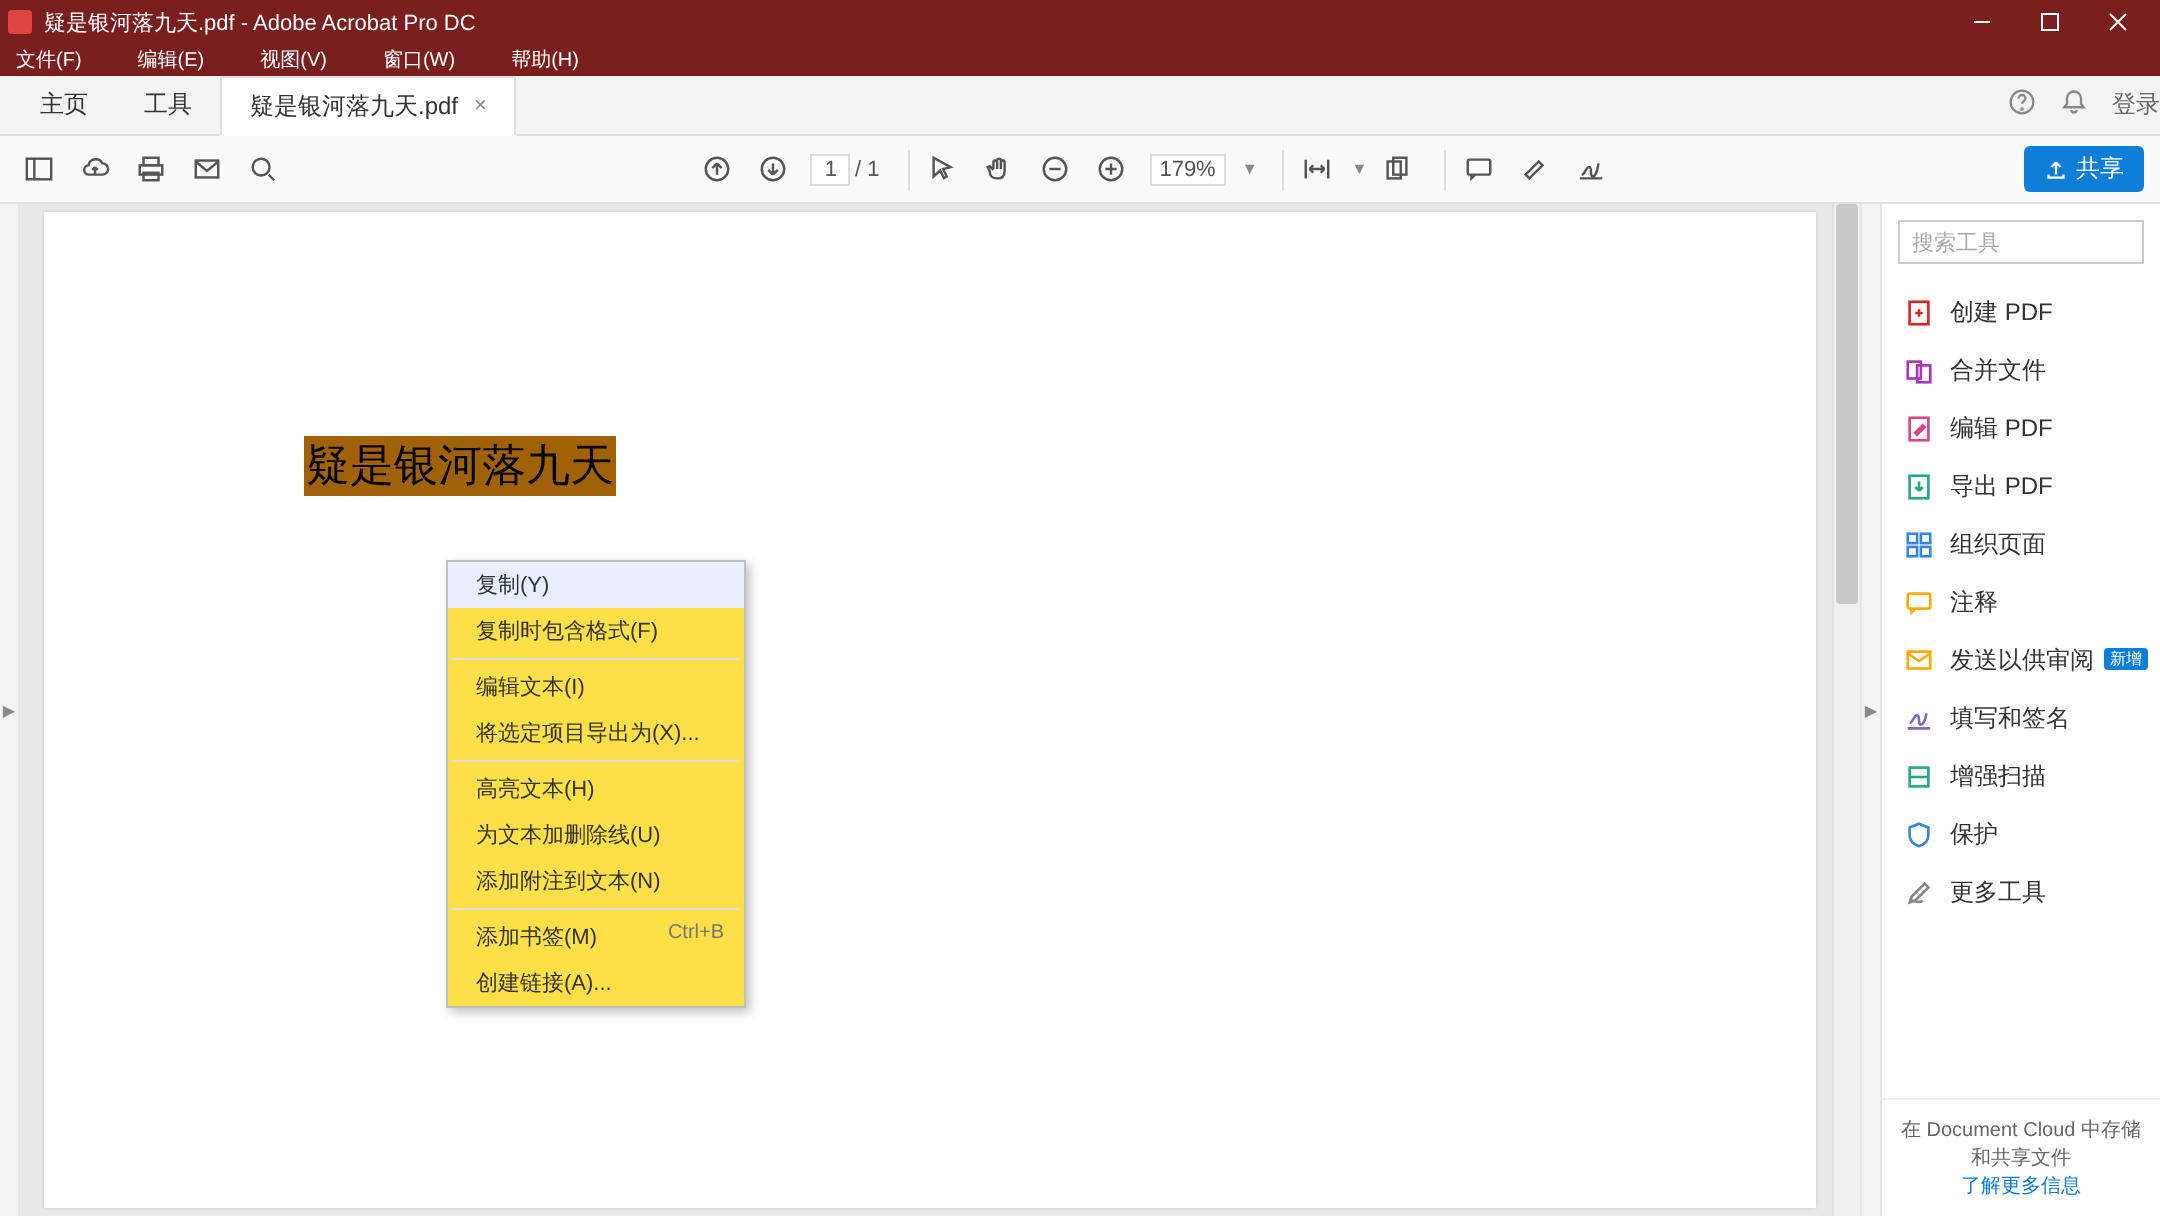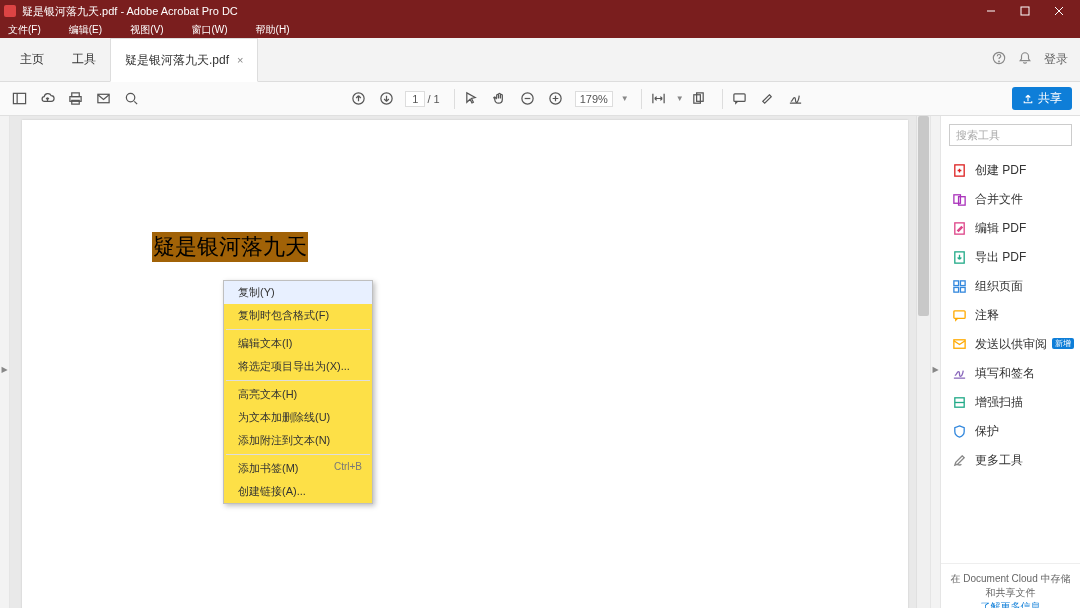--- a/index.html
+++ b/index.html
@@ -7,27 +7,27 @@
 
 .titlebar { height: 22px; background: #7a1e1e; color: #fff; display: flex; align-items: center; padding: 0 4px; font-size: 11px; }
 .titlebar .app-icon { width: 12px; height: 12px; background: #d44; border-radius: 2px; margin-right: 6px; }
 .titlebar .title { flex: 1; }
 .titlebar .win-btn { width: 34px; height: 22px; display: flex; align-items: center; justify-content: center; cursor: pointer; }
 .titlebar .win-btn svg { width: 10px; height: 10px; stroke: #fff; stroke-width: 1; fill: none; }
 
 .menubar { height: 16px; background: #7a1e1e; color: #fff; display: flex; align-items: center; padding: 0 2px; font-size: 10px; gap: 16px; }
 .menubar span { padding: 0 6px; cursor: pointer; }
 
-.tabbar { height: 44px; background: #f3f3f3; border-bottom: 1px solid #ddd; display: flex; align-items: stretch; padding-left: 6px; }
+.tabbar { height: 30px; background: #f3f3f3; border-bottom: 1px solid #ddd; display: flex; align-items: stretch; padding-left: 6px; }
 .tabbar .tab { padding: 0 14px; display: flex; align-items: center; font-size: 12px; cursor: pointer; color: #333; }
 .tabbar .tab.hometab { }
 .tabbar .tab.active { background: #fff; border: 1px solid #ddd; border-bottom: 1px solid #fff; margin-bottom: -1px; border-top: 1px solid #ddd; }
 .tabbar .tab .close { margin-left: 8px; color: #888; font-size: 11px; }
 .tabbar .spacer { flex: 1; }
-.tabbar .right { display: flex; align-items: center; gap: 12px; padding-right: 12px; color: #666; }
+.tabbar .right { display: flex; align-items: center; gap: 12px; color: #666; }
 .tabbar .right .r-btn { cursor: pointer; }
 
 .toolbar { height: 34px; background: #fafafa; border-bottom: 1px solid #e0e0e0; display: flex; align-items: center; padding: 0 8px; }
 .toolbar .tb-btn { width: 22px; height: 22px; display: flex; align-items: center; justify-content: center; cursor: pointer; color: #666; margin-right: 6px; }
 .toolbar .tb-btn svg { width: 15px; height: 15px; stroke: #555; stroke-width: 1.3; fill: none; }
 .toolbar .sep { width:1px; height:20px; background:#ddd; margin:0 6px; }
 .toolbar .spacer { flex: 1; }
 .toolbar .page-num { font-size: 11px; color: #555; border:1px solid #ddd; padding:1px 6px; background:#fff; margin: 0 2px;}
 .toolbar .page-total { font-size:11px; color:#555; margin-right:8px;}
 .toolbar .zoom { font-size: 11px; color:#555; border:1px solid #ddd; padding:1px 4px; background:#fff; margin:0 2px;}

